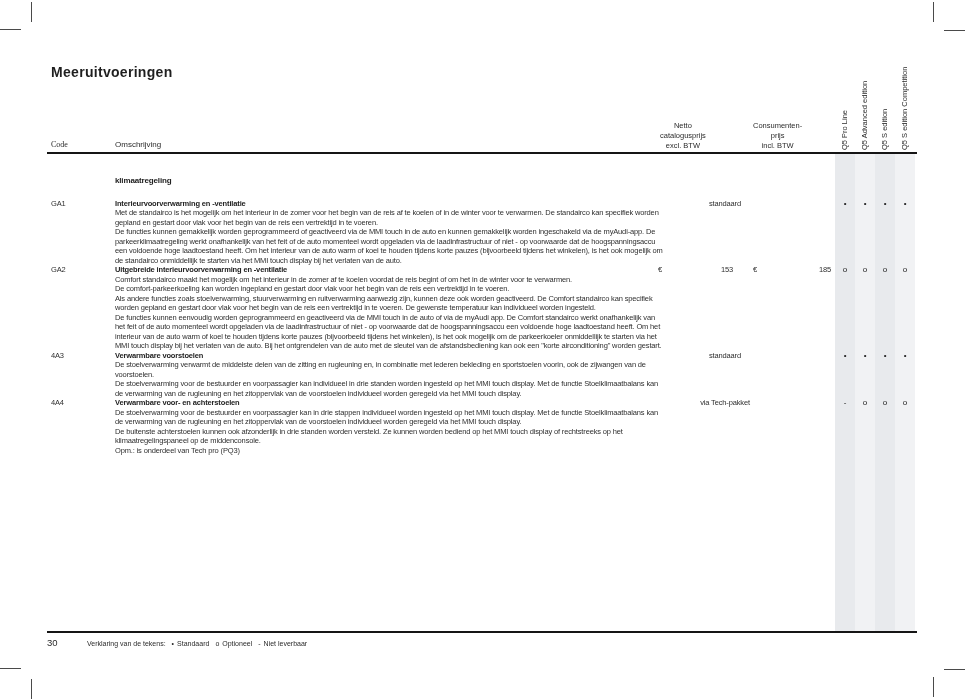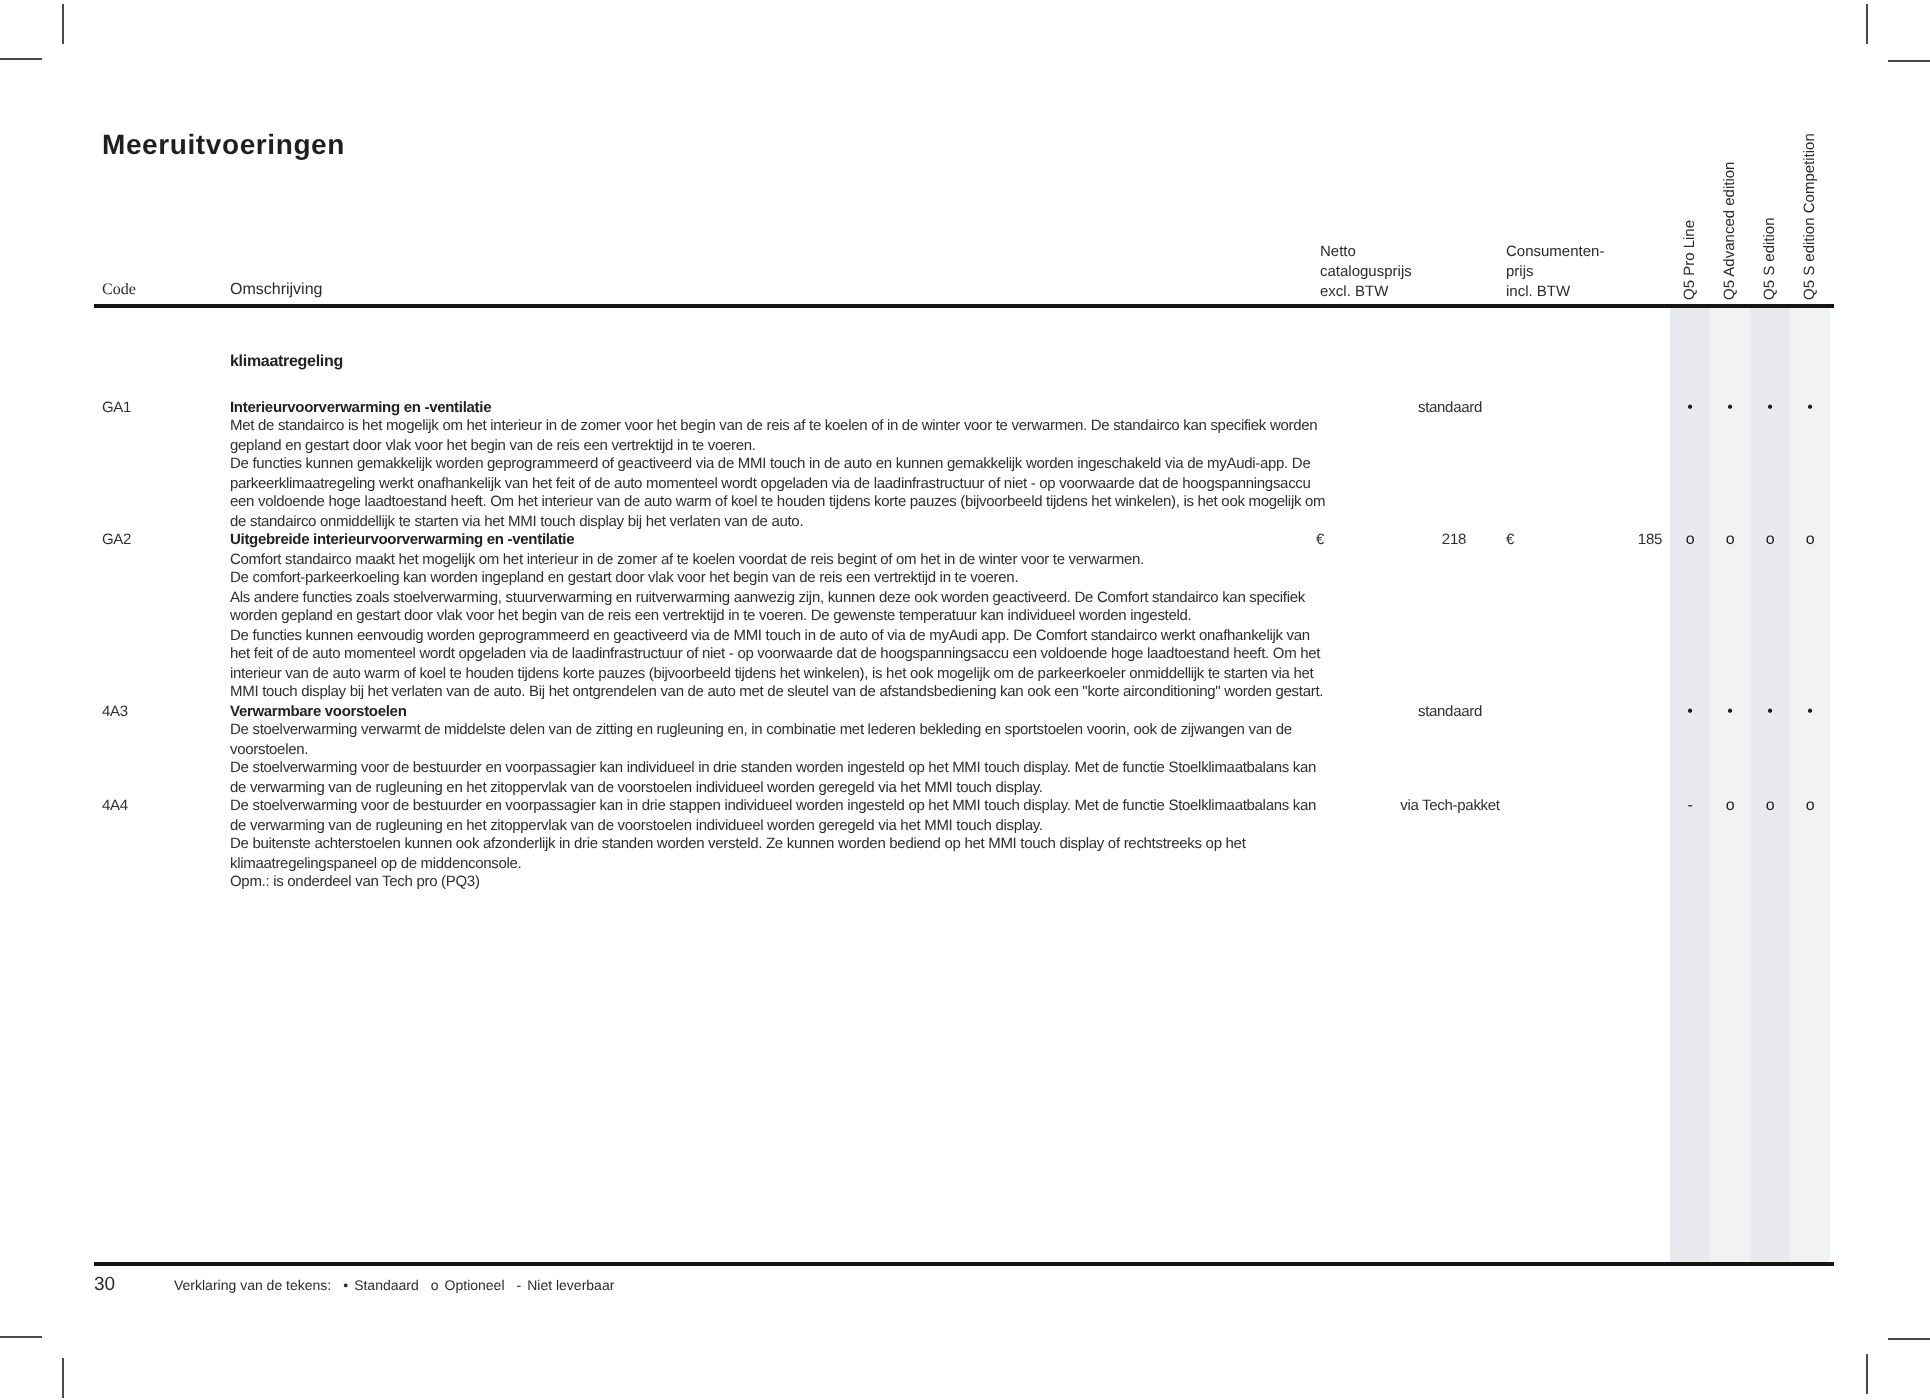--- a/index.html
+++ b/index.html
@@ -9,21 +9,21 @@
   .crop{position:absolute;background:#4a4a4a;}
   .crop.h{height:1px;width:21px;}
   .crop.v{width:1px;height:20px;}
   
   .doc-title{position:absolute;left:51px;top:64px;font-size:14px;font-weight:700;
              letter-spacing:0.3px;color:#1f1f1f;text-align:center;}
   
   .col-label{position:absolute;top:140px;font-size:8px;color:#2b2b2b;}
   .col-label.code{left:51px;font-family:Liberation Serif, serif;}
   .col-label.desc{left:115px;}
-  .price-head{position:absolute;top:121px;font-size:7.5px;line-height:10px;color:#2b2b2b;}
+  .price-head{position:absolute;top:121px;font-size:7.5px;line-height:10px;color:#2b2b2b;text-align:center;}
   .price-head.netto{left:660px;}
   .price-head.consumer{left:753px;}
   .trim-label{position:absolute;top:150px;font-size:7.5px;white-space:nowrap;color:#2b2b2b;
               transform:rotate(-90deg);transform-origin:0 0;line-height:10px;}
   .trim-0{left:840px;} .trim-1{left:860px;} .trim-2{left:880px;} .trim-3{left:900px;}
   .rule{position:absolute;left:47px;width:870px;height:2px;background:#151515;}
   .rule.top{top:152px;} .rule.bottom{top:631px;}
   
   .band{position:absolute;top:154px;height:477px;width:20px;}
   .band.b0{left:835px;background:#e8eaed;}
@@ -120,21 +120,21 @@
     <div class="tdesc">
       <div class="dtitle">Uitgebreide interieurvoorverwarming en -ventilatie</div>
     <div class="para">Comfort standairco maakt het mogelijk om het interieur in de zomer af te koelen voordat de reis begint of om het in de winter voor te verwarmen.</div>
           <div class="para">De comfort-parkeerkoeling kan worden ingepland en gestart door vlak voor het begin van de reis een vertrektijd in te voeren.</div>
           <div class="para">Als andere functies zoals stoelverwarming, stuurverwarming en ruitverwarming aanwezig zijn, kunnen deze ook worden geactiveerd. De Comfort standairco kan specifiek worden gepland en gestart door vlak voor het begin van de reis een vertrektijd in te voeren. De gewenste temperatuur kan individueel worden ingesteld.</div>
           <div class="para">De functies kunnen eenvoudig worden geprogrammeerd en geactiveerd via de MMI touch in de auto of via de myAudi app. De Comfort standairco werkt onafhankelijk van het feit of de auto momenteel wordt opgeladen via de laadinfrastructuur of niet - op voorwaarde dat de hoogspanningsaccu een voldoende hoge laadtoestand heeft. Om het interieur van de auto warm of koel te houden tijdens korte pauzes (bijvoorbeeld tijdens het winkelen), is het ook mogelijk om de parkeerkoeler onmiddellijk te starten via het MMI touch display bij het verlaten van de auto. Bij het ontgrendelen van de auto met de sleutel van de afstandsbediening kan ook een "korte airconditioning" worden gestart.</div>
         </div>
     <div class="price-cell">
           <div class="price-pair netto">
             <span>€</span>
-            <span>218</span>
+            <span>153</span>
           </div>
           <div class="price-pair consumer">
             <span>€</span>
             <span>185</span>
           </div>
         </div>
     <div class="avail-cell">
           <span class="mark">o</span>
           <span class="mark">o</span>
           <span class="mark">o</span>
@@ -154,20 +154,21 @@
     <div class="avail-cell">
           <span class="mark">•</span>
           <span class="mark">•</span>
           <span class="mark">•</span>
           <span class="mark">•</span>
         </div>
   </div>
       <div class="trow">
     <div class="tcode">4A4</div>
     <div class="tdesc">
+      <div class="dtitle">Verwarmbare voor- en achterstoelen</div>
           <div class="para">De stoelverwarming voor de bestuurder en voorpassagier kan in drie stappen individueel worden ingesteld op het MMI touch display. Met de functie Stoelklimaatbalans kan de verwarming van de rugleuning en het zitoppervlak van de voorstoelen individueel worden geregeld via het MMI touch display.</div>
           <div class="para">De buitenste achterstoelen kunnen ook afzonderlijk in drie standen worden versteld. Ze kunnen worden bediend op het MMI touch display of rechtstreeks op het klimaatregelingspaneel op de middenconsole.</div>
           <div class="para">Opm.: is onderdeel van Tech pro (PQ3)</div>
         </div>
     <div class="price-cell">
           <div class="price-label">via Tech-pakket</div>
         </div>
     <div class="avail-cell">
           <span class="mark">-</span>
           <span class="mark">o</span>

